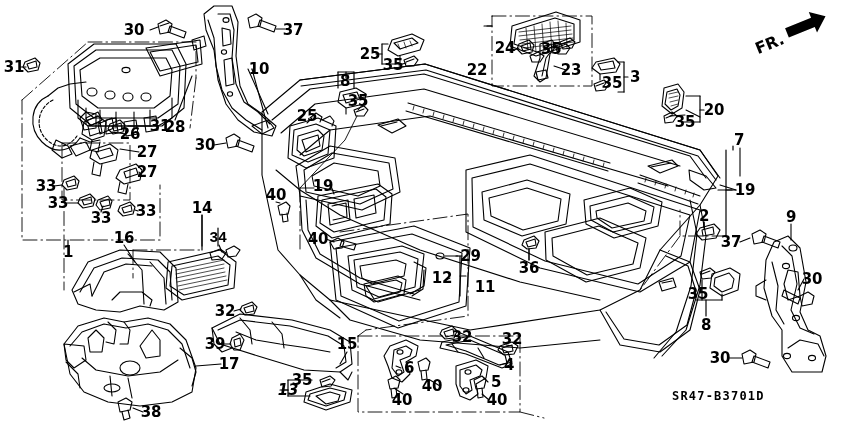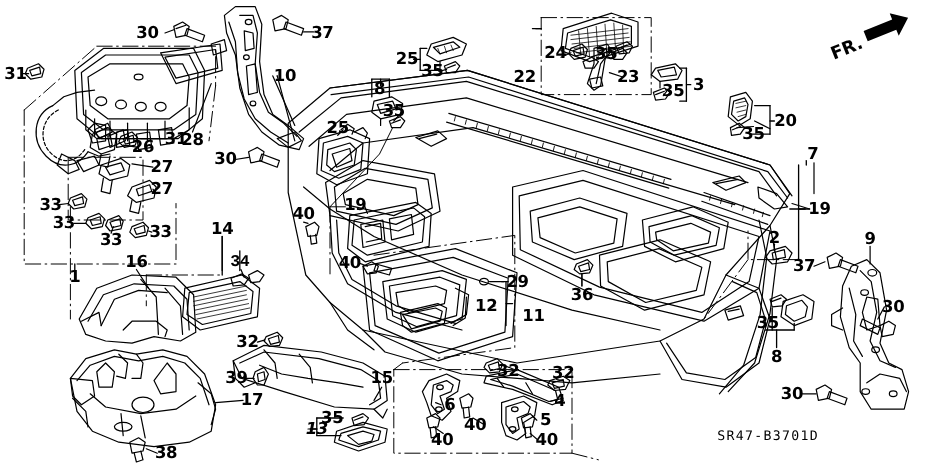--- a/index.html
+++ b/index.html
@@ -19,25 +19,26 @@
     font-size:15px;
     color:#000000;
     line-height:1;
     white-space:nowrap;
     transform:translate(-50%,-50%);
     letter-spacing:-0.3px;
   }
   .partcode{
     position:absolute;
     font-family:"DejaVu Sans Mono",monospace;
-    font-weight:400;
+    font-weight:700;
     font-size:12px;
     letter-spacing:1.2px;
     color:#000;
     white-space:nowrap;
+    margin-left:20px;
   }
   .frlabel{
     position:absolute;
     font-family:"DejaVu Sans",sans-serif;
     font-weight:700;
     font-size:16px;
     color:#000;
     transform:rotate(-22deg);
     white-space:nowrap;
   }

